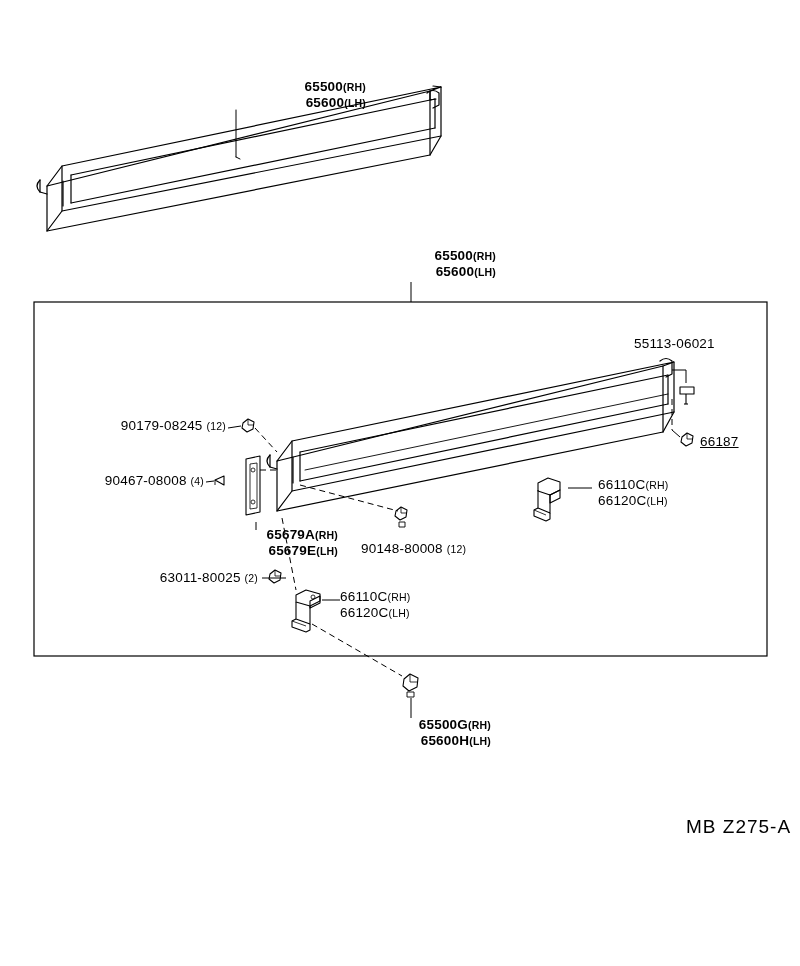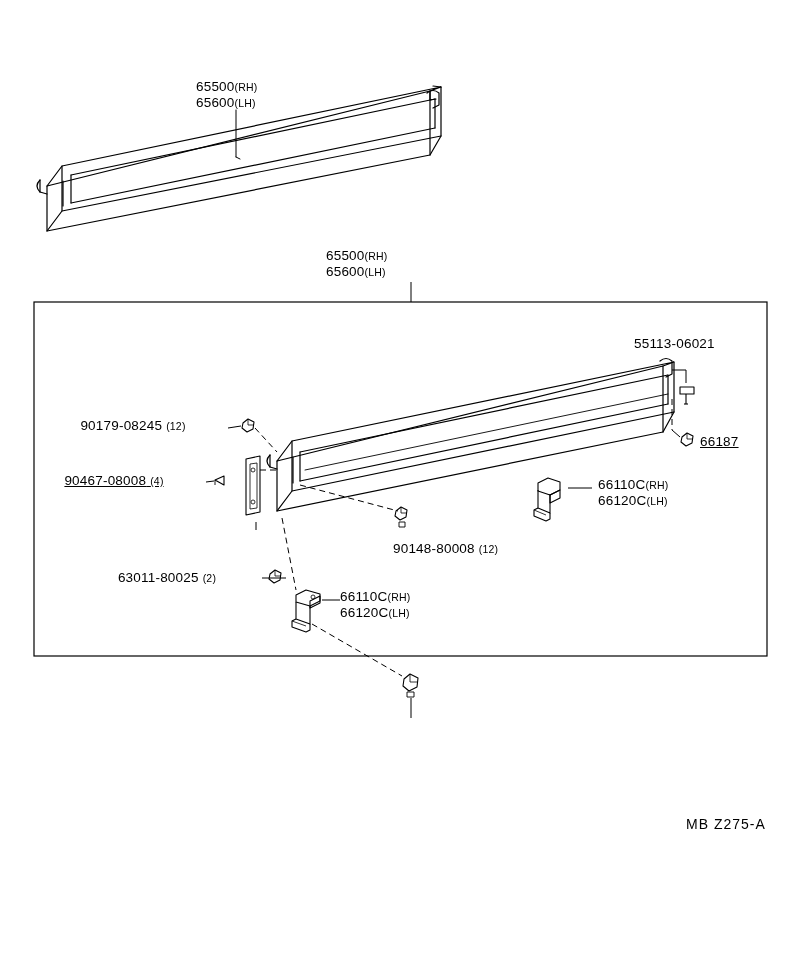--- a/index.html
+++ b/index.html
@@ -35,32 +35,33 @@
     white-space: nowrap;
     font-family: "Liberation Sans", sans-serif;
     font-size: 13.5px;
     color: #000;
     letter-spacing: 0.2px;
   }
   .lbl .sfx {
     font-size: 10.5px;
   }
   .lbl.ctr {
-    text-align: left;
+    text-align: right;
+    font-weight: bold;
   }
   .lbl.right {
-    text-align: center;
+    text-align: right;
   }
   .code-line {
     display: block;
     line-height: 16px;
   }
   .footer-code {
     position: absolute;
-    font-size: 14px;
+    font-size: 19px;
     letter-spacing: 1px;
     text-align: center;
   }
 </style>
 </head>
 <body>
 
 <div id="diagram-root">
 
   <svg class="layer" viewBox="0 0 800 966">
@@ -211,28 +212,36 @@
       <span>66187</span><span class="sfx"></span>
     </span>
   </div>
 
   <div class="lbl right" style="left:40px; top:418px; width:186px;">
     <span class="code-line">
       <span>90179-08245</span> <span class="sfx">(12)</span>
     </span>
   </div>
 
-  <div class="lbl right" style="left:24px; top:473px; width:180px;text-decoration:underline;">
+  <div class="lbl right" style="left:24px; top:473px; width:180px;">
     <span class="code-line">
       <span>90467-08008</span> <span class="sfx">(4)</span>
     </span>
   </div>
 
-
-  <div class="lbl" style="left:361px; top:541px;margin-left:32px;">
+  <div class="lbl ctr" style="left:178px; top:527px; width:160px;">
+    <span class="code-line">
+      <span>65679A</span><span class="sfx">(RH)</span>
+    </span>
+    <span class="code-line">
+      <span>65679E</span><span class="sfx">(LH)</span>
+    </span>
+  </div>
+
+  <div class="lbl" style="left:361px; top:541px;">
     <span class="code-line">
       <span>90148-80008</span> <span class="sfx">(12)</span>
     </span>
   </div>
 
   <div class="lbl" style="left:598px; top:477px;">
     <span class="code-line">
       <span>66110C</span><span class="sfx">(RH)</span>
     </span>
     <span class="code-line">
@@ -248,16 +257,24 @@
 
   <div class="lbl" style="left:340px; top:589px;">
     <span class="code-line">
       <span>66110C</span><span class="sfx">(RH)</span>
     </span>
     <span class="code-line">
       <span>66120C</span><span class="sfx">(LH)</span>
     </span>
   </div>
 
+  <div class="lbl ctr" style="left:331px; top:717px; width:160px;">
+    <span class="code-line">
+      <span>65500G</span><span class="sfx">(RH)</span>
+    </span>
+    <span class="code-line">
+      <span>65600H</span><span class="sfx">(LH)</span>
+    </span>
+  </div>
 
   <div class="footer-code" style="left:686px; top:816px;">MB  Z275-A</div>
 
 </div>
 
 </body></html>

